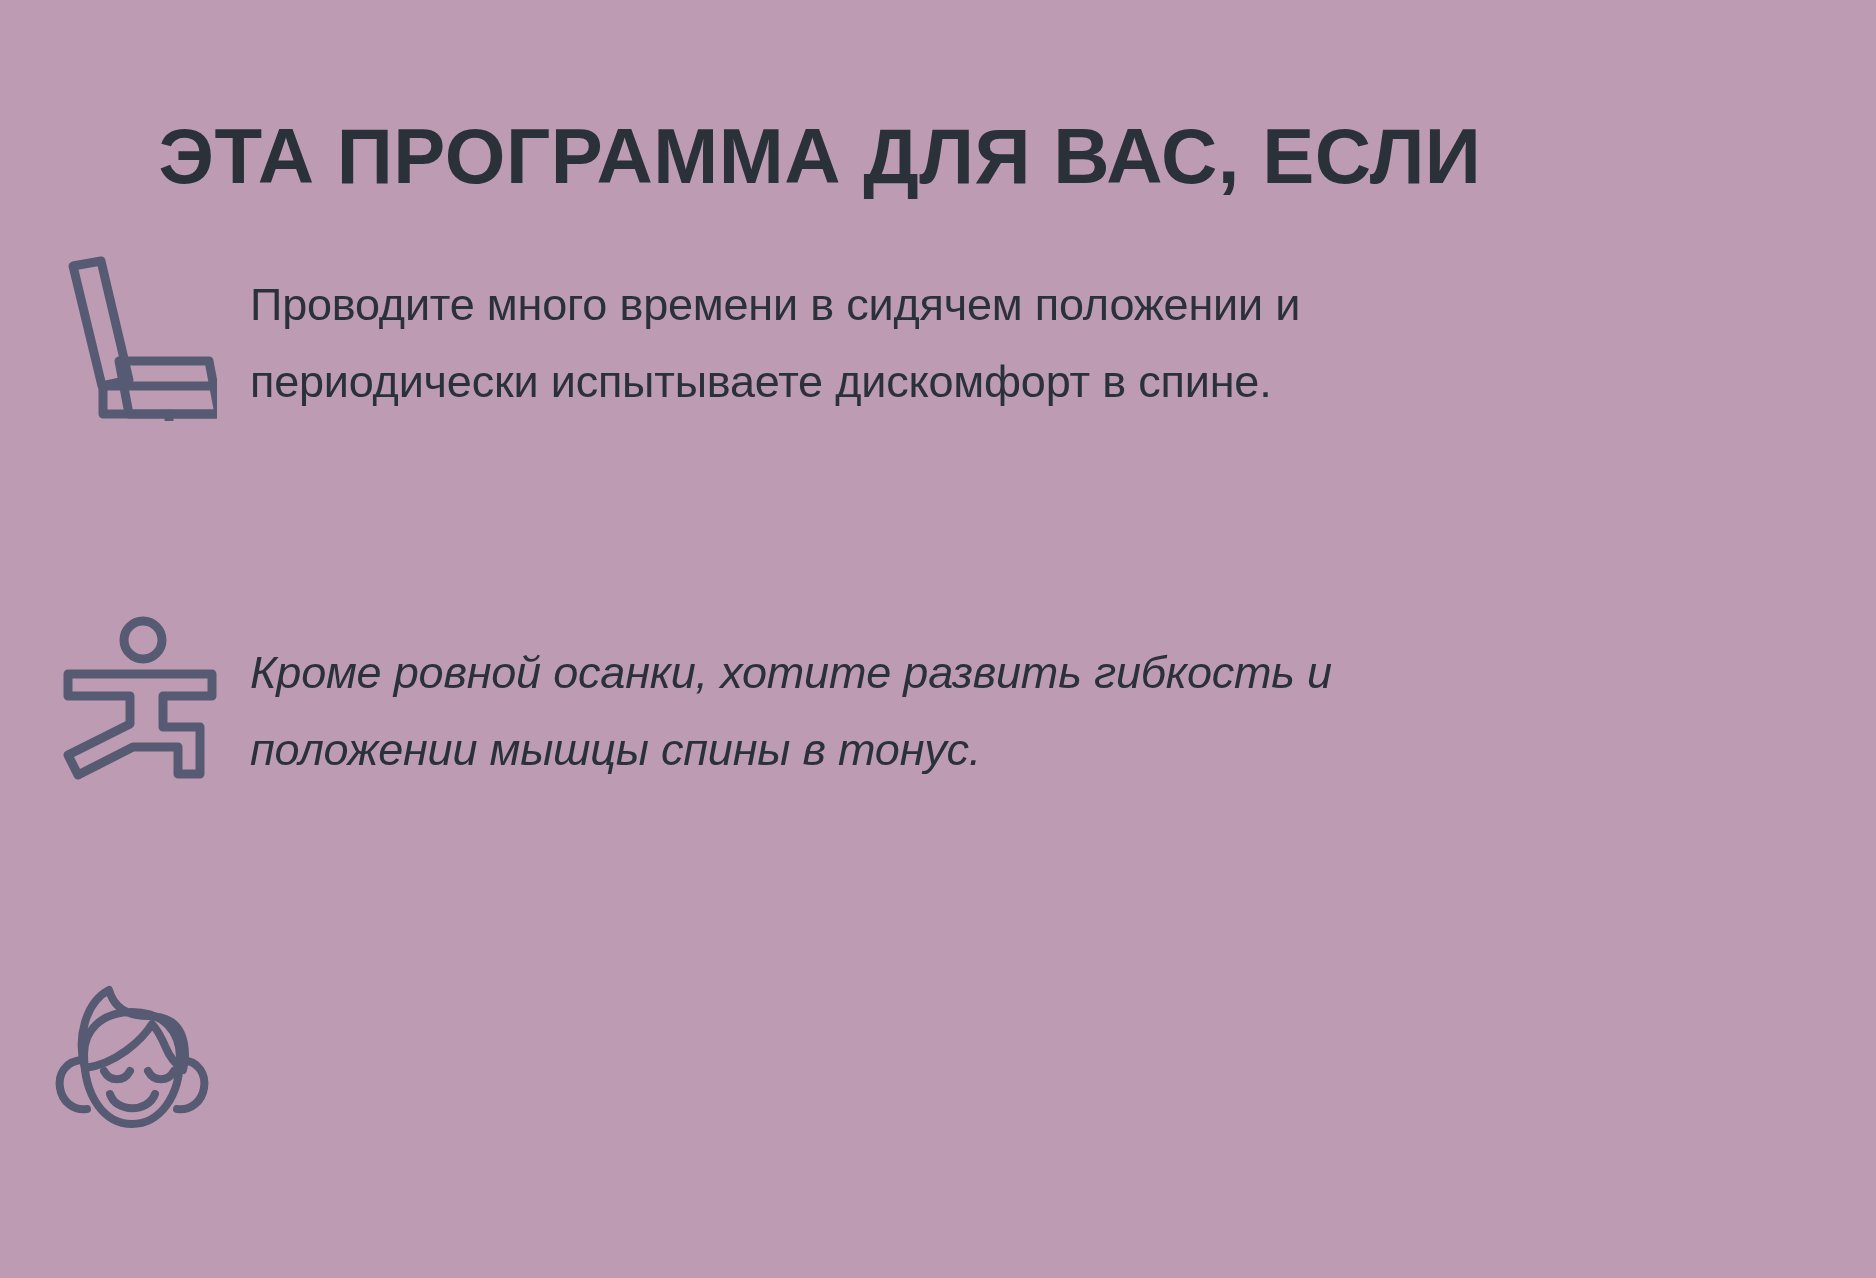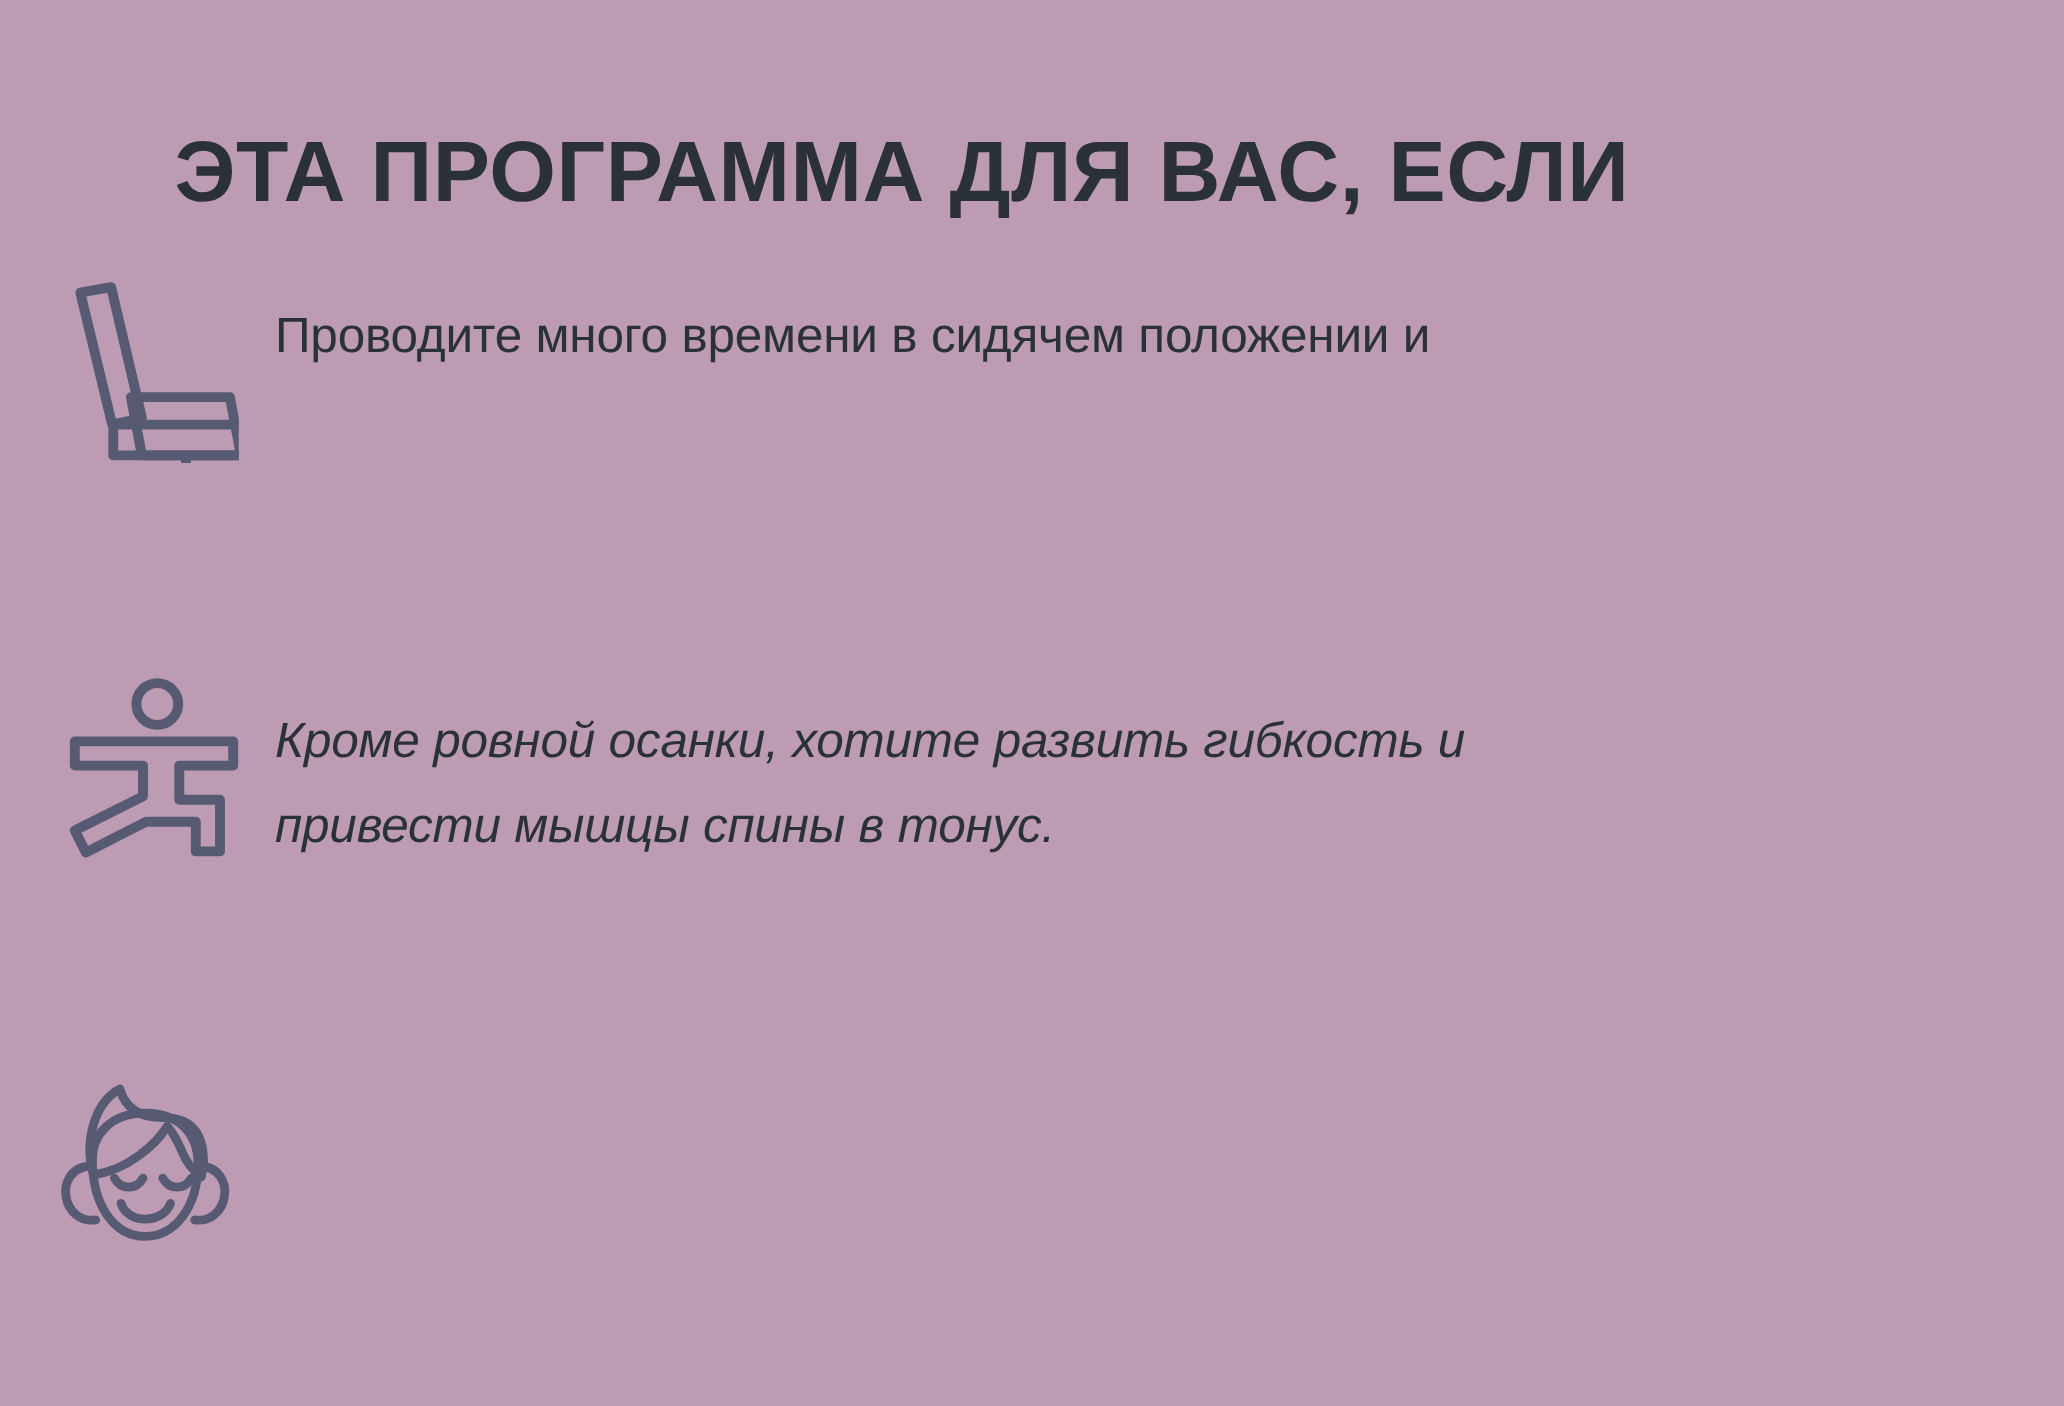--- a/index.html
+++ b/index.html
@@ -90,37 +90,38 @@
 
         <path d="M72 115 L162 115 L172 168 L82 168 Z"></path>
 
         <path d="M56 140 L176 140 L176 168 L56 168 Z"></path>
 
         <path d="M122 168 L122 200"></path>
       </svg>
     </div>
     <div class="text-cell">
       <p>Проводите много времени в сидячем положении и</p>
+      <p>периодически испытываете дискомфорт в спине.</p>
     </div>
   </div>
 
   <div class="row row-2">
     <div class="icon-cell">
       <svg width="175" height="180" viewBox="0 0 175 180" fill="none" stroke="#575a73" stroke-width="9" stroke-linecap="round" stroke-linejoin="round">
 
         <circle cx="98" cy="28" r="19"></circle>
 
         <path d="M23 62 L167 62 L167 84 L118 84 L118 115 L155 115 L155 162
                  L133 162 L133 135 L88 135 L33 163 L23 143 L85 112 L85 84
                  L23 84 Z"></path>
       </svg>
     </div>
     <div class="text-cell">
       <p>Кроме ровной осанки, хотите развить гибкость и</p>
-      <p>привести мышцы спины в тонус.</p>
+      <p>положении мышцы спины в тонус.</p>
     </div>
   </div>
 
   <div class="row row-3">
     <div class="icon-cell">
       <svg width="180" height="175" viewBox="0 0 180 175" fill="none" stroke="#575a73" stroke-width="8" stroke-linecap="round" stroke-linejoin="round">
 
         <path d="M42 88 C22 88 16 104 18 116 C20 129 31 139 45 137"></path>
 
         <path d="M138 88 C158 88 164 104 162 116 C160 129 149 139 135 137"></path>

